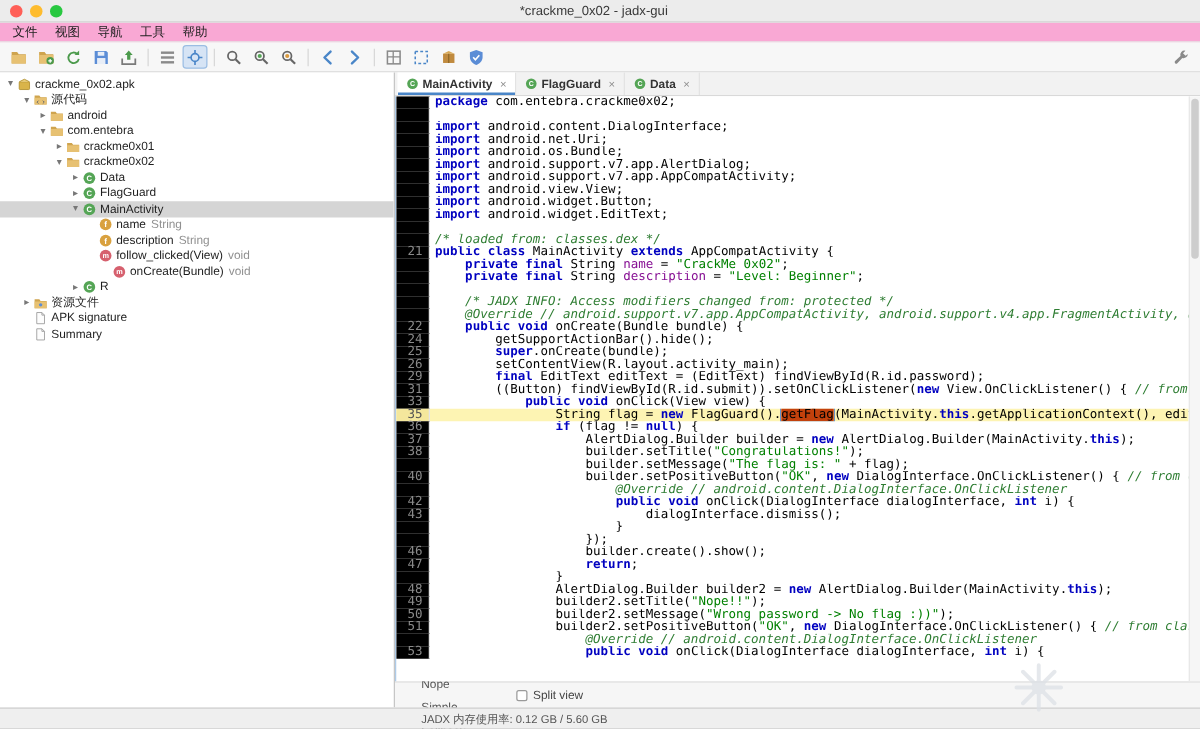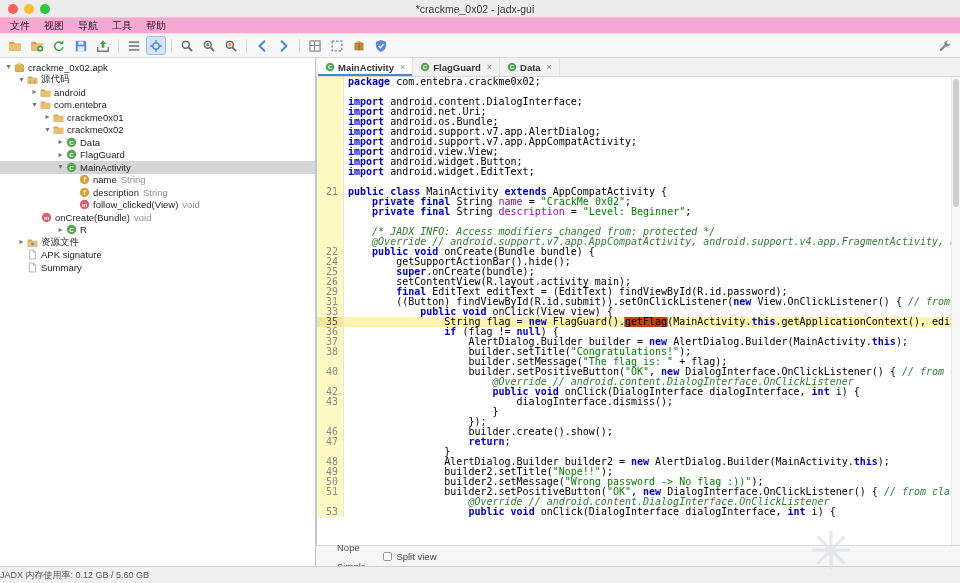--- a/index.html
+++ b/index.html
@@ -34,40 +34,40 @@
   .editor-panel{flex:1;display:flex;flex-direction:column;min-width:0}
   .tabbar{height:19px;flex:none;background:#f2f2f2;border-bottom:1px solid #d9d9d9;display:flex;align-items:stretch;padding-left:2px}
   .tab{display:flex;align-items:center;gap:3px;padding:0 7px;font-size:9.5px;font-weight:bold;color:#333;border-right:1px solid #e3e3e3;cursor:default}
   .tab.active{background:#fff;box-shadow:inset 0 -2px 0 #4a86c8}
   .tab .cicon{width:10px;height:10px}
   .tab .cicon svg{width:10px;height:10px;display:block}
   .tab .close{color:#8a8a8a;font-size:9px;font-weight:normal;margin-left:3px}
   .code-area{flex:1;position:relative;background:#fff;overflow:hidden;border-left:1px solid #aecbe8}
   .code-scroll{position:absolute;left:0;top:0;right:9px;bottom:0;overflow:hidden}
   .code-line{display:flex;height:10px;line-height:10px;font-family:"DejaVu Sans Mono","Liberation Mono",monospace;font-size:10px;white-space:pre}
-  .gut{width:27px;flex:none;text-align:right;padding-right:5px;color:#8a8a8a;border-right:1px solid #e4e4e4;background:#fef9c3}
+  .gut{width:27px;flex:none;text-align:right;padding-right:5px;color:#8a8a8a;border-right:1px solid #e4e4e4;background:#000000}
   .ctext{flex:1;overflow:hidden;padding-left:4px;color:#000}
   .code-line.hl{background:#fdf4b3}
   .code-line.hl .gut{background:#f4e79c;color:#555}
   .k{color:#0000c0;font-weight:bold}
   .st{color:#008000}
   .c{color:#2e7d32;font-style:italic}
   .f{color:#871094}
   .sel{background:#c2410c;box-shadow:0 0 0 1px #6a93c9}
   .vscroll{position:absolute;top:0;right:0;width:9px;bottom:0;background:#f6f6f6;border-left:1px solid #e8e8e8}
   .vthumb{position:absolute;top:2px;left:1px;width:6px;height:128px;background:#cdcdcd;border-radius:3px}
   
   .bottombar{height:21px;flex:none;background:#f6f6f6;border-top:1px solid #d9d9d9;display:flex;align-items:center;padding-left:12px;gap:2px}
   .btab{font-size:9.5px;color:#555;padding:3px 9px;cursor:default}
   .btab.active{background:#e4e4e4;color:#000;box-shadow:inset 0 2px 0 #4a86c8}
-  .splitv{display:flex;align-items:center;gap:4px;font-size:9.5px;color:#444}
+  .splitv{display:flex;align-items:center;gap:4px;margin-left:30px;font-size:9.5px;color:#444}
   .checkbox{width:9px;height:9px;border:1px solid #9a9a9a;background:#fff;border-radius:2px;flex:none}
   
   .statusbar{position:absolute;left:0;right:0;bottom:0;height:17px;background:#efefef;border-top:1px solid #cfcfcf;display:flex;align-items:center;font-size:9px;color:#555}
-  .status-text{white-space:nowrap}
+  .status-text{padding-left:337px;white-space:nowrap}
   
   .watermark{position:absolute;right:108px;bottom:12px;opacity:.75;pointer-events:none;display:flex;align-items:center;gap:6px}
 </style>
 </head>
 <body>
 
 <div class="window">
 
   <div class="titlebar">
     <span class="lights">
@@ -319,21 +319,21 @@
           <span class="exp"></span>
           <span class="ticon">
             <svg viewBox="0 0 16 16">
               <circle cx="8" cy="8" r="6.8" fill="#d6606e"></circle>
               <text x="8" y="11" font-size="8.5" font-weight="bold" fill="#fff" text-anchor="middle" font-family="sans-serif">m</text>
             </svg>
           </span>
           <span>follow_clicked(View)</span>
           <span class="tsuffix">void</span>
         </div>
-        <div class="tree-row" style="padding-left: 31px;">
+        <div class="tree-row" style="padding-left: 80px;">
           <span class="exp"></span>
           <span class="ticon">
             <svg viewBox="0 0 16 16">
               <circle cx="8" cy="8" r="6.8" fill="#d6606e"></circle>
               <text x="8" y="11" font-size="8.5" font-weight="bold" fill="#fff" text-anchor="middle" font-family="sans-serif">m</text>
             </svg>
           </span>
           <span>onCreate(Bundle)</span>
           <span class="tsuffix">void</span>
         </div>
@@ -420,20 +420,21 @@
             <div class="code-line"><span class="gut"></span><span class="ctext"></span></div>
             <div class="code-line"><span class="gut"></span><span class="ctext"><span class="k">import </span><span>android.content.DialogInterface;</span></span></div>
             <div class="code-line"><span class="gut"></span><span class="ctext"><span class="k">import </span><span>android.net.Uri;</span></span></div>
             <div class="code-line"><span class="gut"></span><span class="ctext"><span class="k">import </span><span>android.os.Bundle;</span></span></div>
             <div class="code-line"><span class="gut"></span><span class="ctext"><span class="k">import </span><span>android.support.v7.app.AlertDialog;</span></span></div>
             <div class="code-line"><span class="gut"></span><span class="ctext"><span class="k">import </span><span>android.support.v7.app.AppCompatActivity;</span></span></div>
             <div class="code-line"><span class="gut"></span><span class="ctext"><span class="k">import </span><span>android.view.View;</span></span></div>
             <div class="code-line"><span class="gut"></span><span class="ctext"><span class="k">import </span><span>android.widget.Button;</span></span></div>
             <div class="code-line"><span class="gut"></span><span class="ctext"><span class="k">import </span><span>android.widget.EditText;</span></span></div>
             <div class="code-line"><span class="gut"></span><span class="ctext"></span></div>
+            <div class="code-line"><span class="gut"></span><span class="ctext"><span class="c">/* loaded from: classes.dex */</span></span></div>
             <div class="code-line"><span class="gut">21</span><span class="ctext"><span class="k">public class </span><span>MainActivity </span><span class="k">extends </span><span>AppCompatActivity {</span></span></div>
             <div class="code-line"><span class="gut"></span><span class="ctext"><span>    </span><span class="k">private final </span><span>String </span><span class="f">name</span><span> = </span><span class="st">"CrackMe 0x02"</span><span>;</span></span></div>
             <div class="code-line"><span class="gut"></span><span class="ctext"><span>    </span><span class="k">private final </span><span>String </span><span class="f">description</span><span> = </span><span class="st">"Level: Beginner"</span><span>;</span></span></div>
             <div class="code-line"><span class="gut"></span><span class="ctext"></span></div>
             <div class="code-line"><span class="gut"></span><span class="ctext"><span class="c">    /* JADX INFO: Access modifiers changed from: protected */</span></span></div>
             <div class="code-line"><span class="gut"></span><span class="ctext"><span class="c">    @Override // android.support.v7.app.AppCompatActivity, android.support.v4.app.FragmentActivity, android.support.v4.app.SupportActivity</span></span></div>
             <div class="code-line"><span class="gut">22</span><span class="ctext"><span>    </span><span class="k">public void </span><span>onCreate(Bundle bundle) {</span></span></div>
             <div class="code-line"><span class="gut">24</span><span class="ctext"><span>        getSupportActionBar().hide();</span></span></div>
             <div class="code-line"><span class="gut">25</span><span class="ctext"><span>        </span><span class="k">super</span><span>.onCreate(bundle);</span></span></div>
             <div class="code-line"><span class="gut">26</span><span class="ctext"><span>        setContentView(R.layout.activity_main);</span></span></div>

